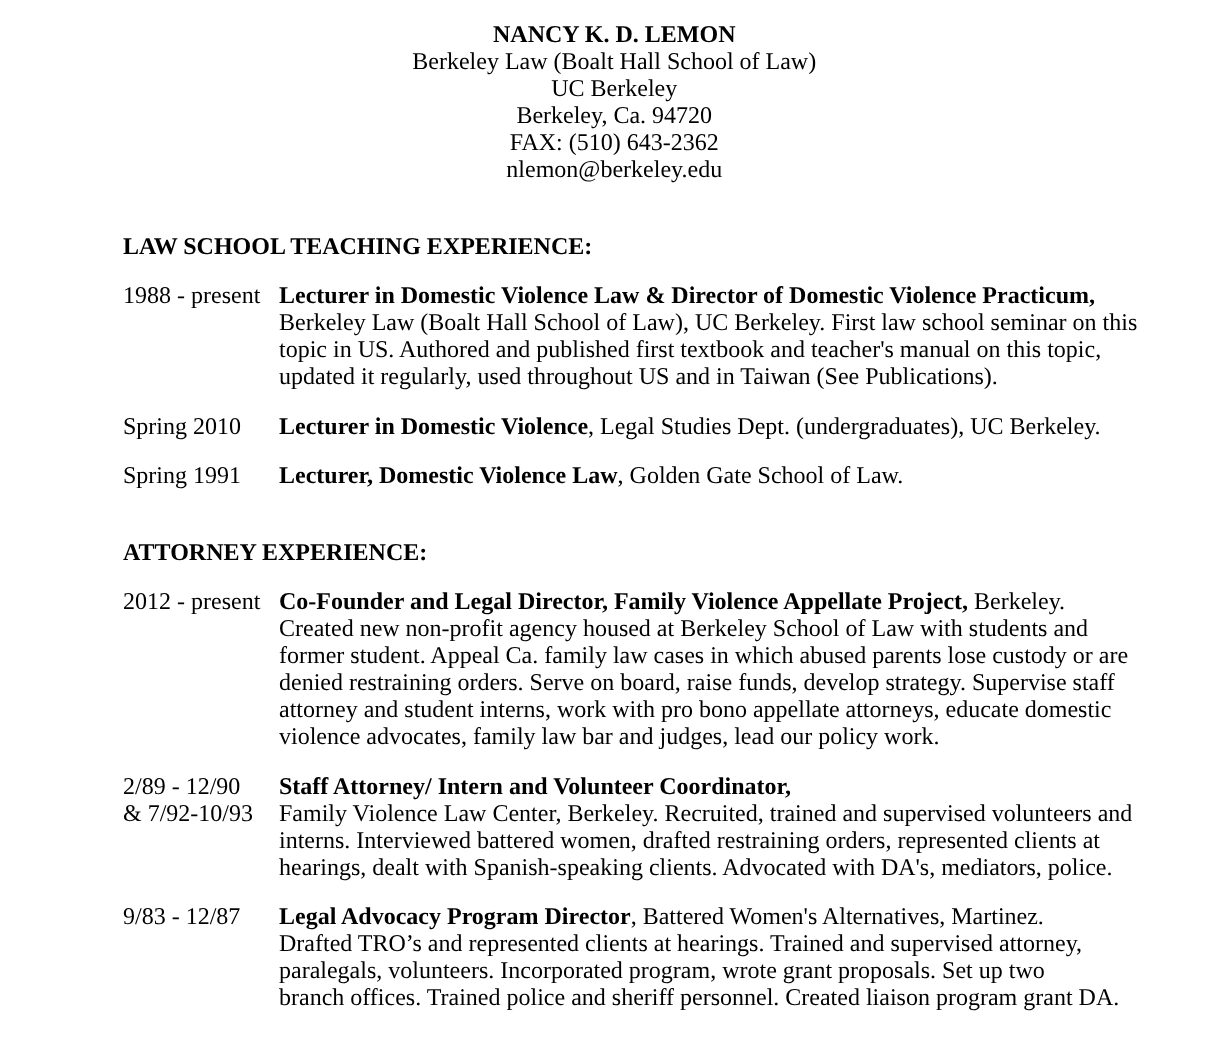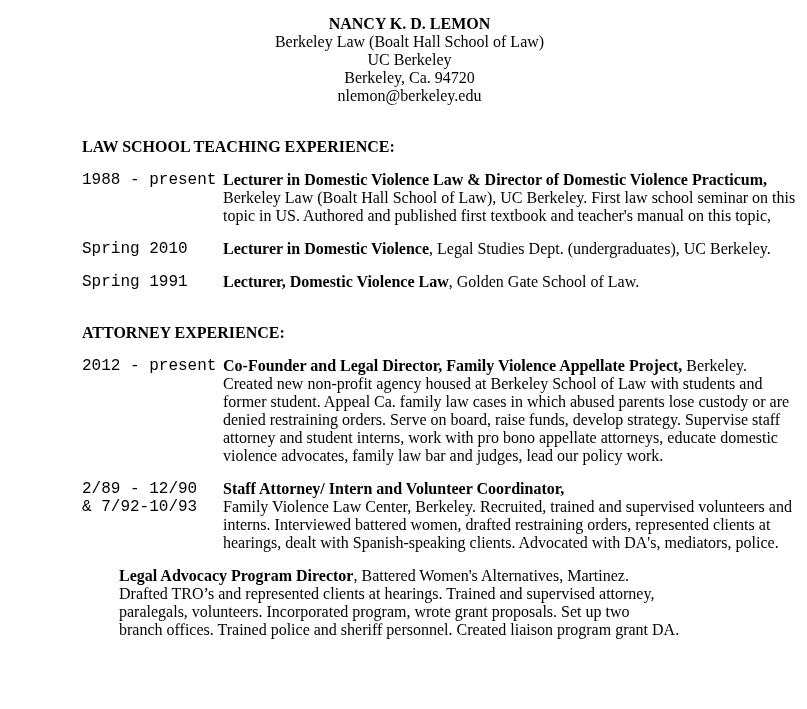--- a/index.html
+++ b/index.html
@@ -27,48 +27,49 @@
     margin-top: 33px;
     white-space: pre;
   }
   .entry {
     display: flex;
     margin-top: 15px;
   }
   .entry .dates {
     flex: 0 0 104px;
     width: 104px;
-    font-family: Liberation Mono, monospace;
   }
-  .entry .body { flex: 1 1 auto; margin-left: 37px; }
+  .entry .body { flex: 1 1 auto; }
 </style>
 </head>
 <body>
 
 <div class="doc">
   <div class="doc-header">
     <div class="line bold">NANCY K. D. LEMON</div>
     <div id="contact-lines">
         <div class="line">Berkeley Law (Boalt Hall School of Law)</div>
         <div class="line">UC Berkeley</div>
         <div class="line">Berkeley, Ca. 94720</div>
+        <div class="line">FAX: (510) 643-2362</div>
         <div class="line">nlemon@berkeley.edu</div>
       </div>
   </div>
   <div id="sections">
       <div class="section">
         <div class="heading">LAW SCHOOL TEACHING EXPERIENCE:</div>
         <div class="entry">
           <div class="dates">
             <div class="line">1988 - present</div>
           </div>
           <div class="body">
             <div class="line"><span class="b">Lecturer in Domestic Violence Law &amp; Director of Domestic Violence Practicum,</span></div>
             <div class="line"><span>Berkeley Law (Boalt Hall School of Law), UC Berkeley. First law school seminar on this</span></div>
             <div class="line"><span>topic in US. Authored and published first textbook and teacher's manual on this topic,</span></div>
+            <div class="line"><span>updated it regularly, used throughout US and in Taiwan (See Publications).</span></div>
           </div>
         </div>
         <div class="entry">
           <div class="dates">
             <div class="line">Spring 2010</div>
           </div>
           <div class="body">
             <div class="line"><span class="b">Lecturer in Domestic Violence</span><span>, Legal Studies Dept. (undergraduates), UC Berkeley.</span></div>
           </div>
         </div>
@@ -102,20 +103,23 @@
             <div class="line">&amp; 7/92-10/93</div>
           </div>
           <div class="body">
             <div class="line"><span class="b">Staff Attorney/ Intern and Volunteer Coordinator,</span></div>
             <div class="line"><span>Family Violence Law Center, Berkeley. Recruited, trained and supervised volunteers and</span></div>
             <div class="line"><span>interns. Interviewed battered women, drafted restraining orders, represented clients at</span></div>
             <div class="line"><span>hearings, dealt with Spanish-speaking clients. Advocated with DA's, mediators, police.</span></div>
           </div>
         </div>
         <div class="entry">
+          <div class="dates">
+            <div class="line">9/83 - 12/87</div>
+          </div>
           <div class="body">
             <div class="line"><span class="b">Legal Advocacy Program Director</span><span>, Battered Women's Alternatives, Martinez.</span></div>
             <div class="line"><span>Drafted TRO’s and represented clients at hearings. Trained and supervised attorney,</span></div>
             <div class="line"><span>paralegals, volunteers. Incorporated program, wrote grant proposals. Set up two</span></div>
             <div class="line"><span>branch offices. Trained police and sheriff personnel. Created liaison program grant DA.</span></div>
           </div>
         </div>
       </div>
     </div>
 </div>

